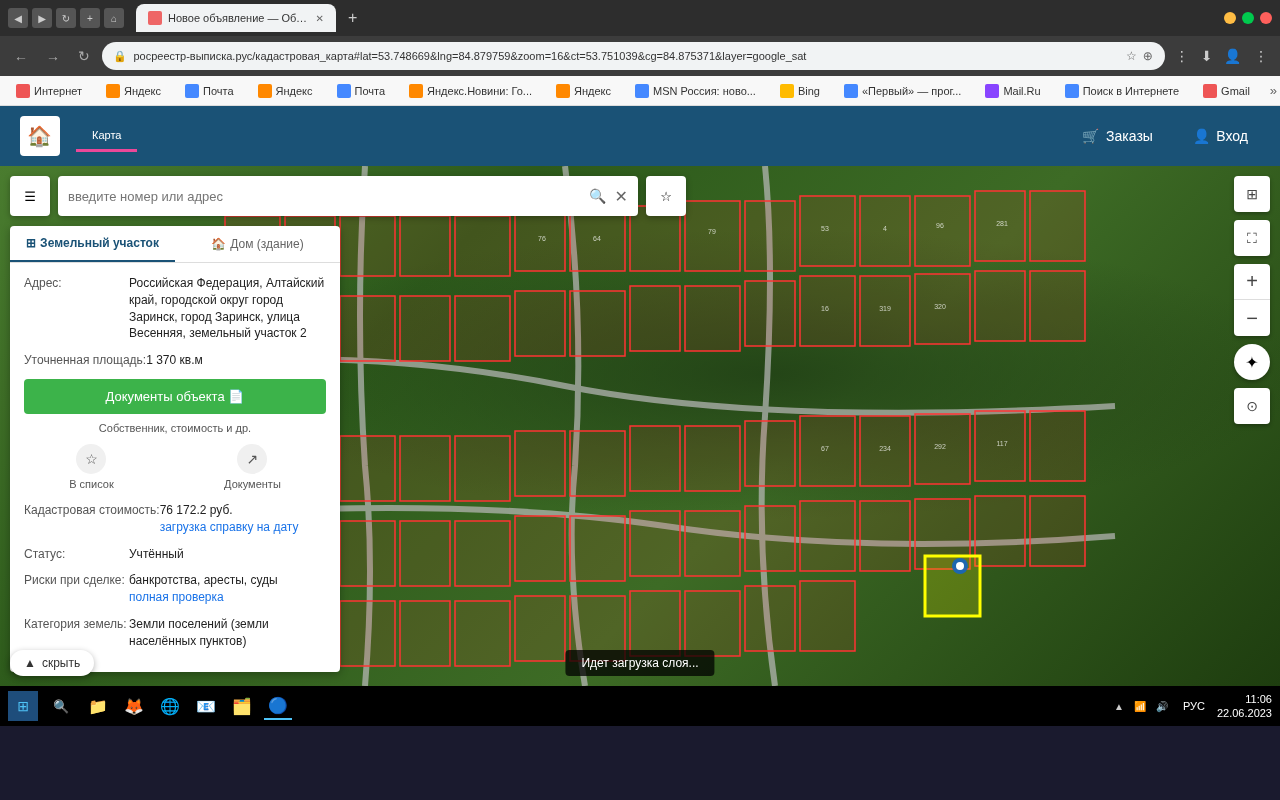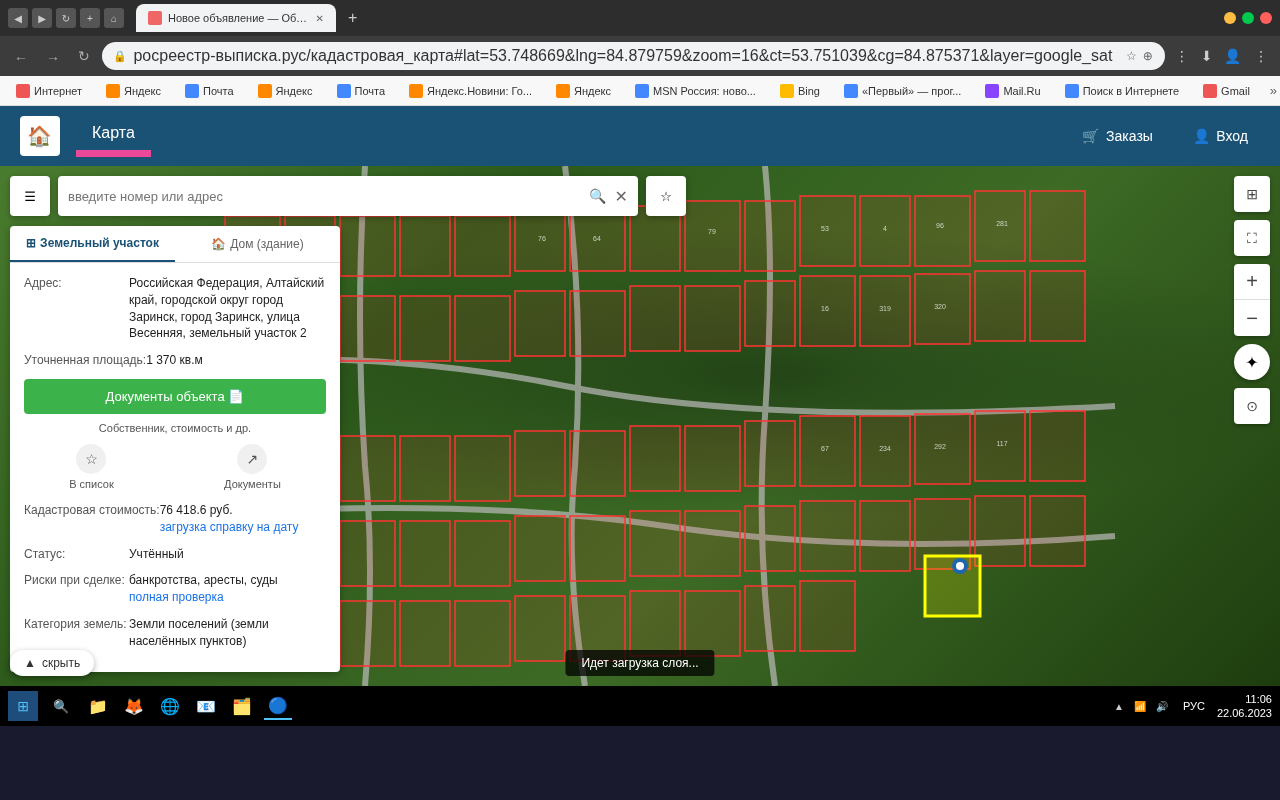--- a/index.html
+++ b/index.html
@@ -46,21 +46,21 @@
 
     .address-bar-row {
       display: flex; align-items: center; background: #3c3c3c; height: 40px; padding: 0 8px; gap: 6px;
     }
     .nav-btn { color: #aaa; font-size: 14px; cursor: pointer; padding: 4px 6px; }
     .address-bar {
       flex: 1; background: #f1f3f4; border-radius: 20px; height: 28px;
       display: flex; align-items: center; padding: 0 12px; gap: 6px;
     }
     .lock-icon { color: #666; font-size: 11px; }
-    .address-text { flex: 1; font-size: 16px; color: #333; overflow: hidden; white-space: nowrap; text-overflow: ellipsis; }
+    .address-text { flex: 1; font-size: 11px; color: #333; overflow: hidden; white-space: nowrap; text-overflow: ellipsis; }
     .addr-icons { display: flex; gap: 6px; }
     .addr-icon-btn { color: #666; font-size: 12px; cursor: pointer; }
     .browser-action-btns { display: flex; gap: 4px; align-items: center; }
     .br-action { color: #ccc; font-size: 14px; cursor: pointer; padding: 4px; }
 
     .bookmarks-bar {
       display: flex; align-items: center; background: #f8f8f8; height: 30px; padding: 0 8px; gap: 8px;
       border-bottom: 1px solid #ddd; overflow: hidden;
     }
     .bookmark-item {
@@ -91,22 +91,22 @@
       align-items: center;
       padding: 0 20px;
       gap: 16px;
     }
     .app-logo {
       background: #fff; border-radius: 4px;
       width: 40px; height: 40px; display: flex; align-items: center; justify-content: center;
     }
     .app-logo-inner { font-size: 20px; }
     .app-nav-item {
-      color: #fff; font-size: 16px; font-weight: 500; padding: 8px 16px;
-      cursor: pointer; border-bottom: 7px solid #ec4899;
+      color: #fff; font-size: 11px; font-weight: 500; padding: 8px 16px;
+      cursor: pointer; border-bottom: 3px solid #ec4899;
     }
     .header-spacer { flex: 1; }
     .header-btn {
       display: flex; align-items: center; gap: 6px;
       color: #fff; font-size: 14px; cursor: pointer; padding: 6px 12px;
     }
 
     
     .map-wrapper {
       flex: 1;
@@ -547,21 +547,21 @@
           </div>
           <div class="action-btn">
             <div class="action-icon">↗</div>
             <span>Документы</span>
           </div>
         </div>
 
         <div class="info-row">
           <span class="info-label">Кадастровая стоимость:</span>
           <span class="info-value">
-            <span>76 418.6 руб.</span><br>
+            <span>76 172.2 руб.</span><br>
             <a class="info-link">загрузка справку на дату</a>
           </span>
         </div>
         <div class="info-row">
           <span class="info-label">Статус:</span>
           <span class="info-value">Учтённый</span>
         </div>
         <div class="info-row">
           <span class="info-label">Риски при сделке:</span>
           <span class="info-value">

